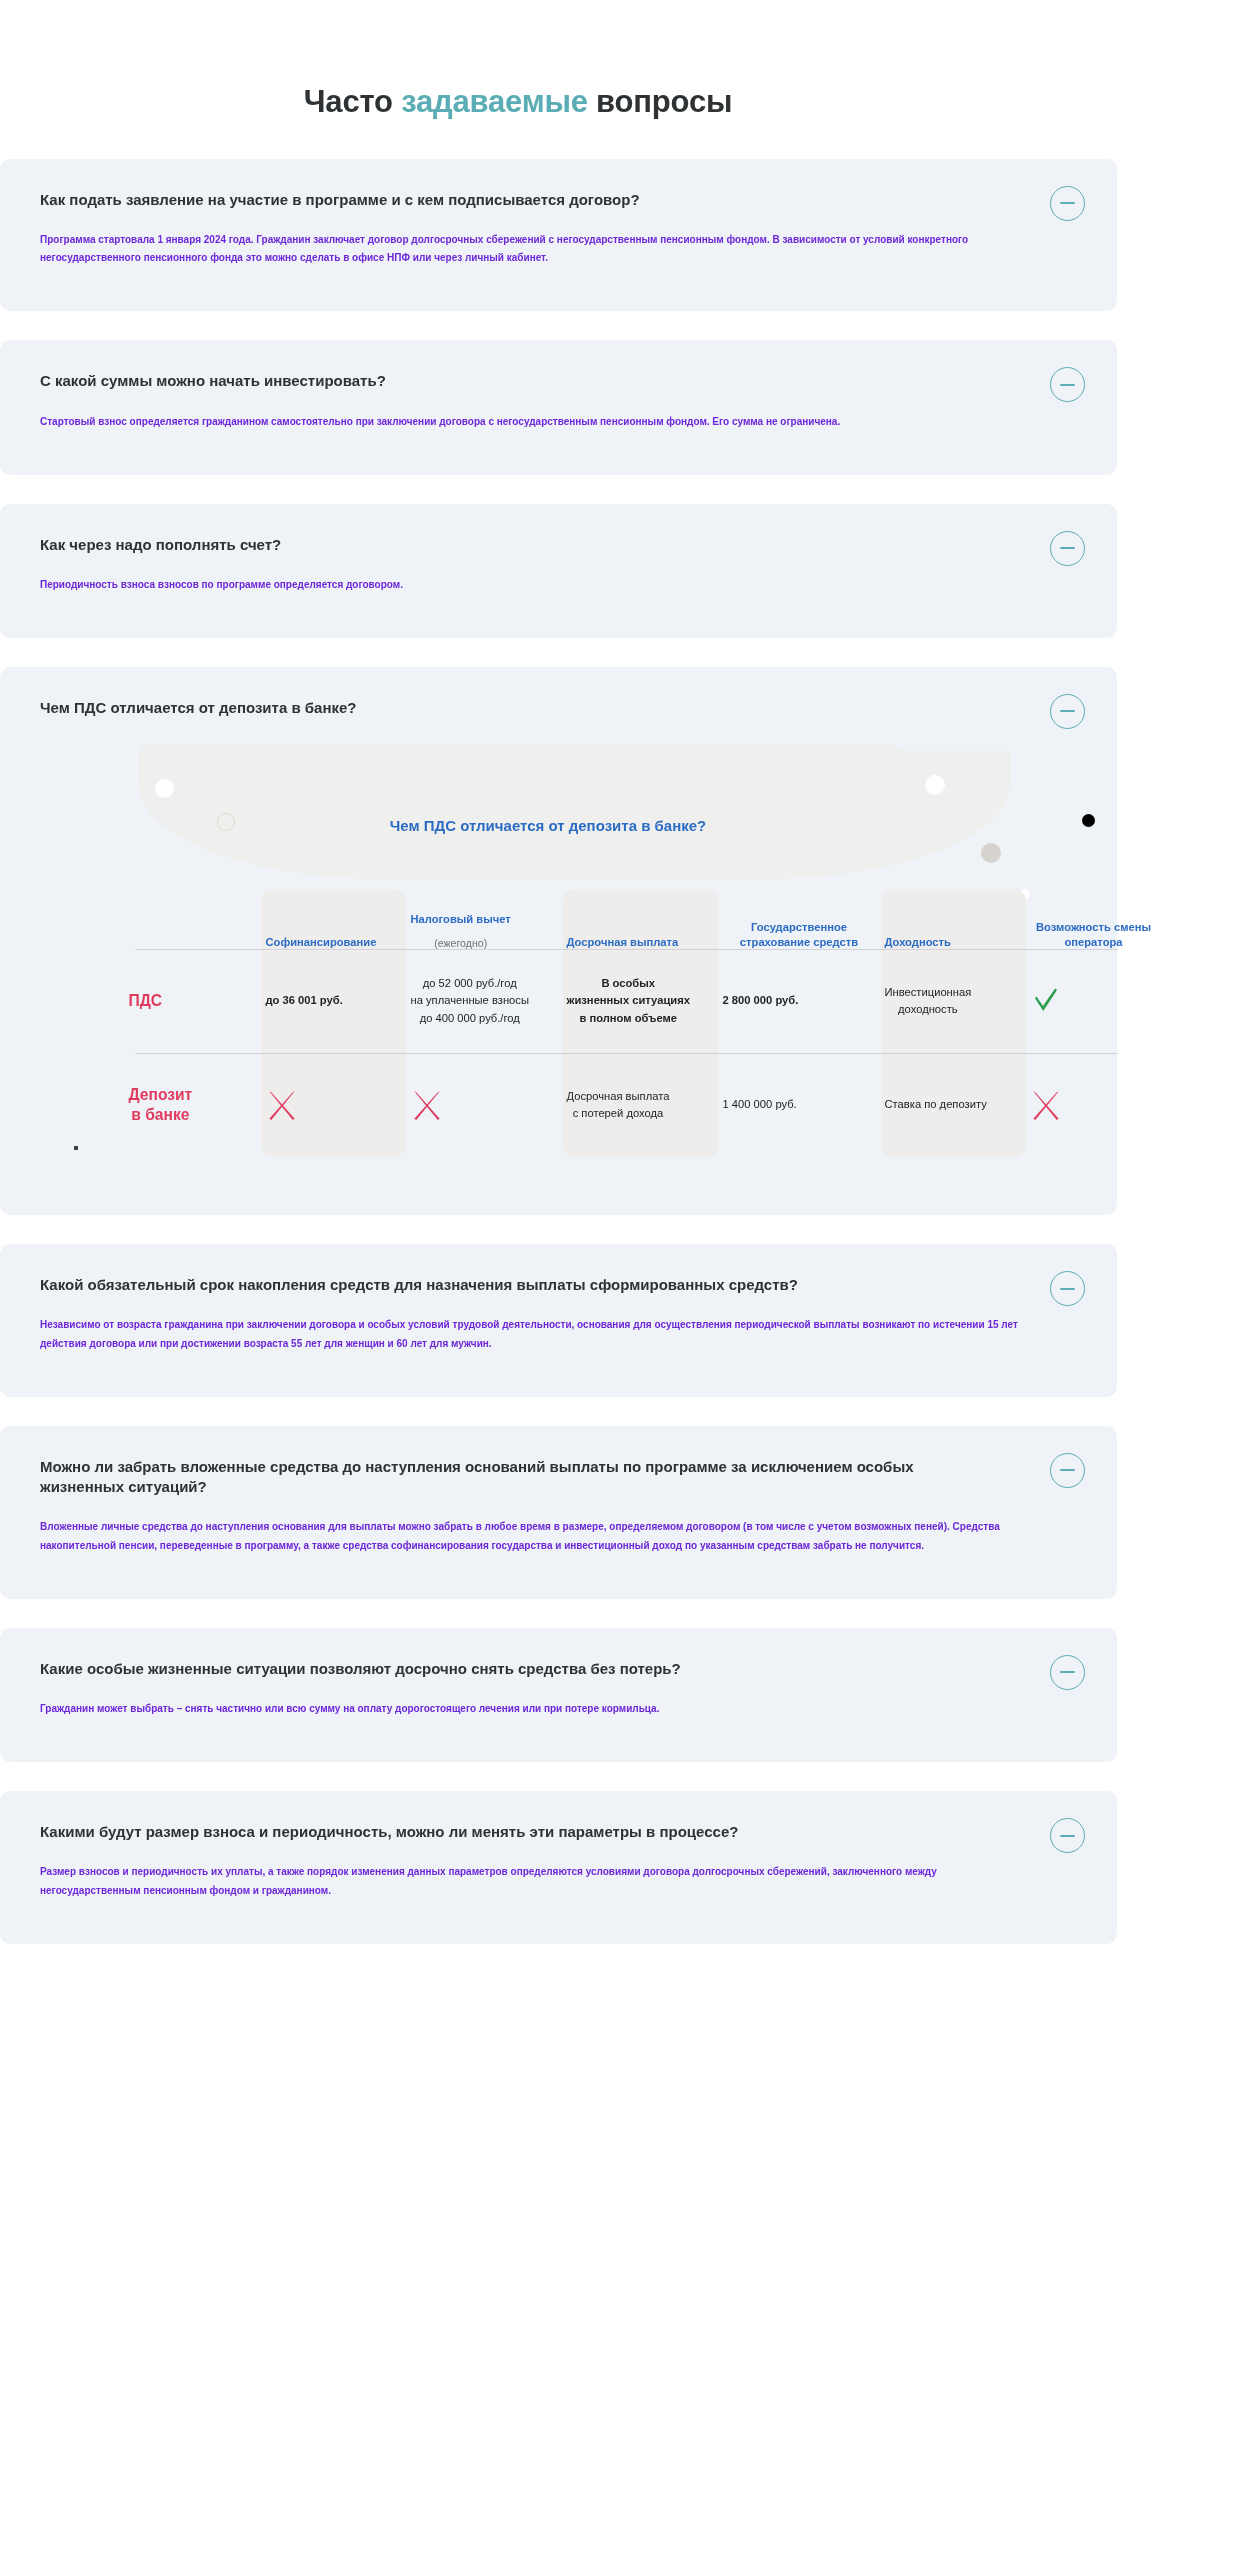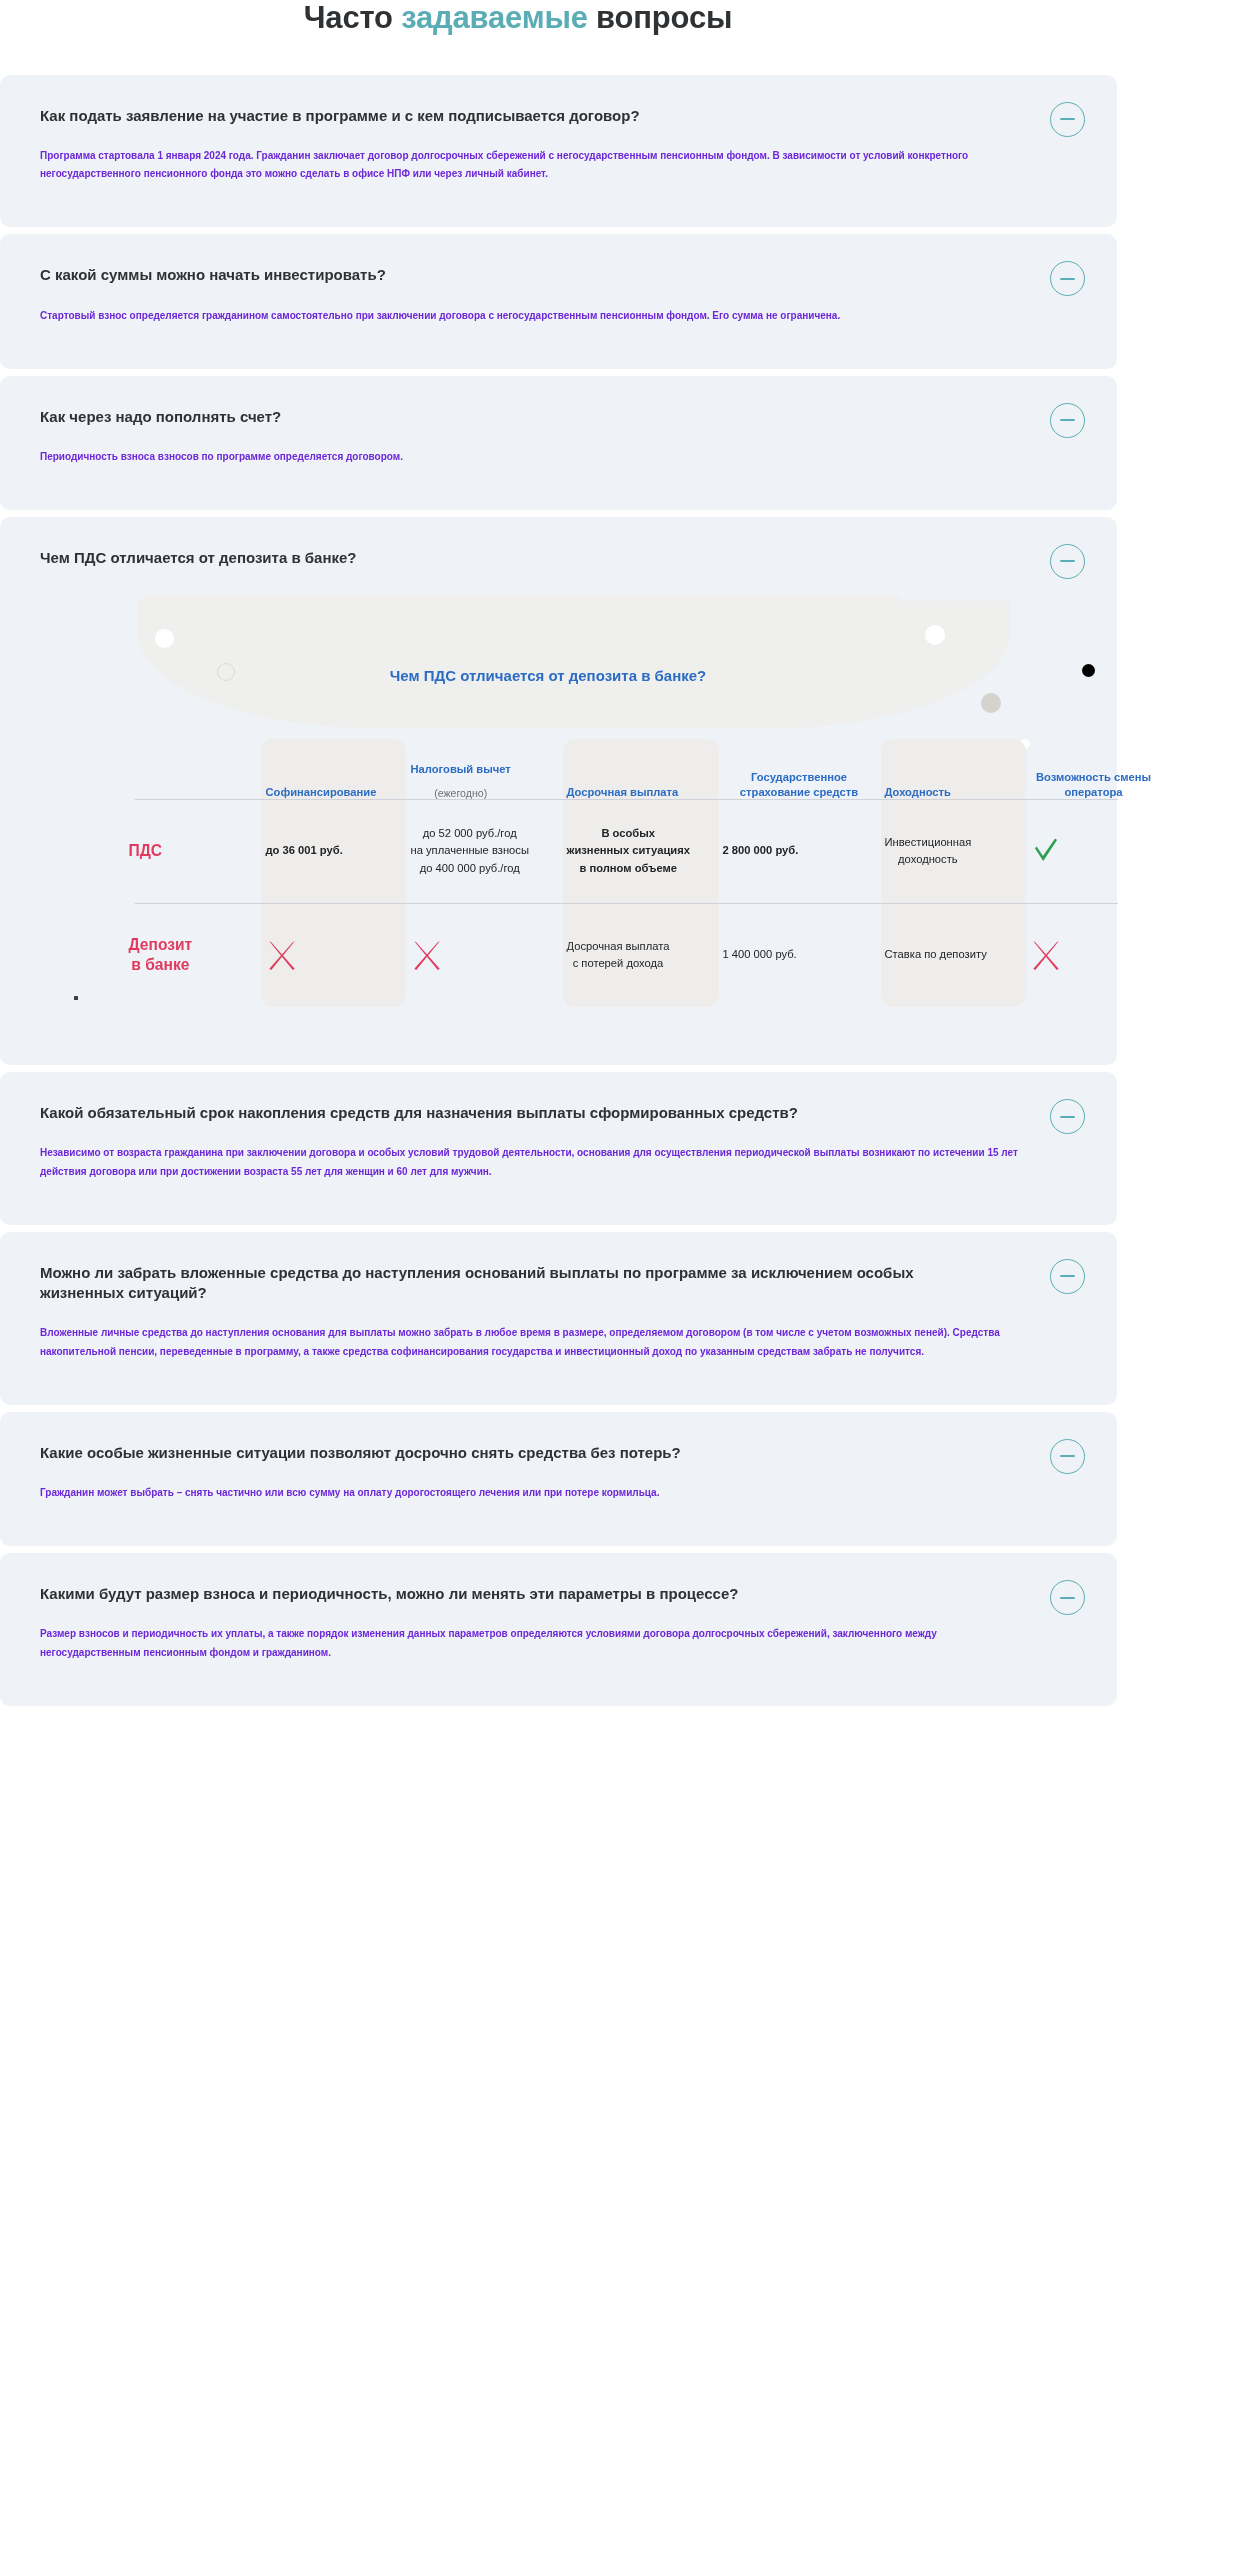--- a/index.html
+++ b/index.html
@@ -9,40 +9,41 @@
     font-family: "Liberation Sans", "DejaVu Sans", sans-serif;
   }
   body {
     width: 1257px;
     height: 2576px;
     position: relative;
     overflow: hidden;
   }
   .page {
     width: 1036px;
+    padding-top: 84px;
   }
   
   .page-title {
     text-align: center;
     font-size: 31px;
     font-weight: 700;
     color: #2f3234;
     letter-spacing: -0.2px;
     margin: 0 0 39px 0;
     line-height: 1.15;
   }
   .page-title .accent { color: #5aadb4; }
 
   
   .faq-list {
     width: 1117px;
     margin: 0 auto;
     display: flex;
     flex-direction: column;
-    gap: 7px;
+    gap: 29px;
   }
   .faq-item {
     background: #eff2f7;
     border-radius: 10px;
     position: relative;
     padding: 31px 61px 29px 40px;
   }
   .faq-q {
     font-size: 15px;
     font-weight: 700;

